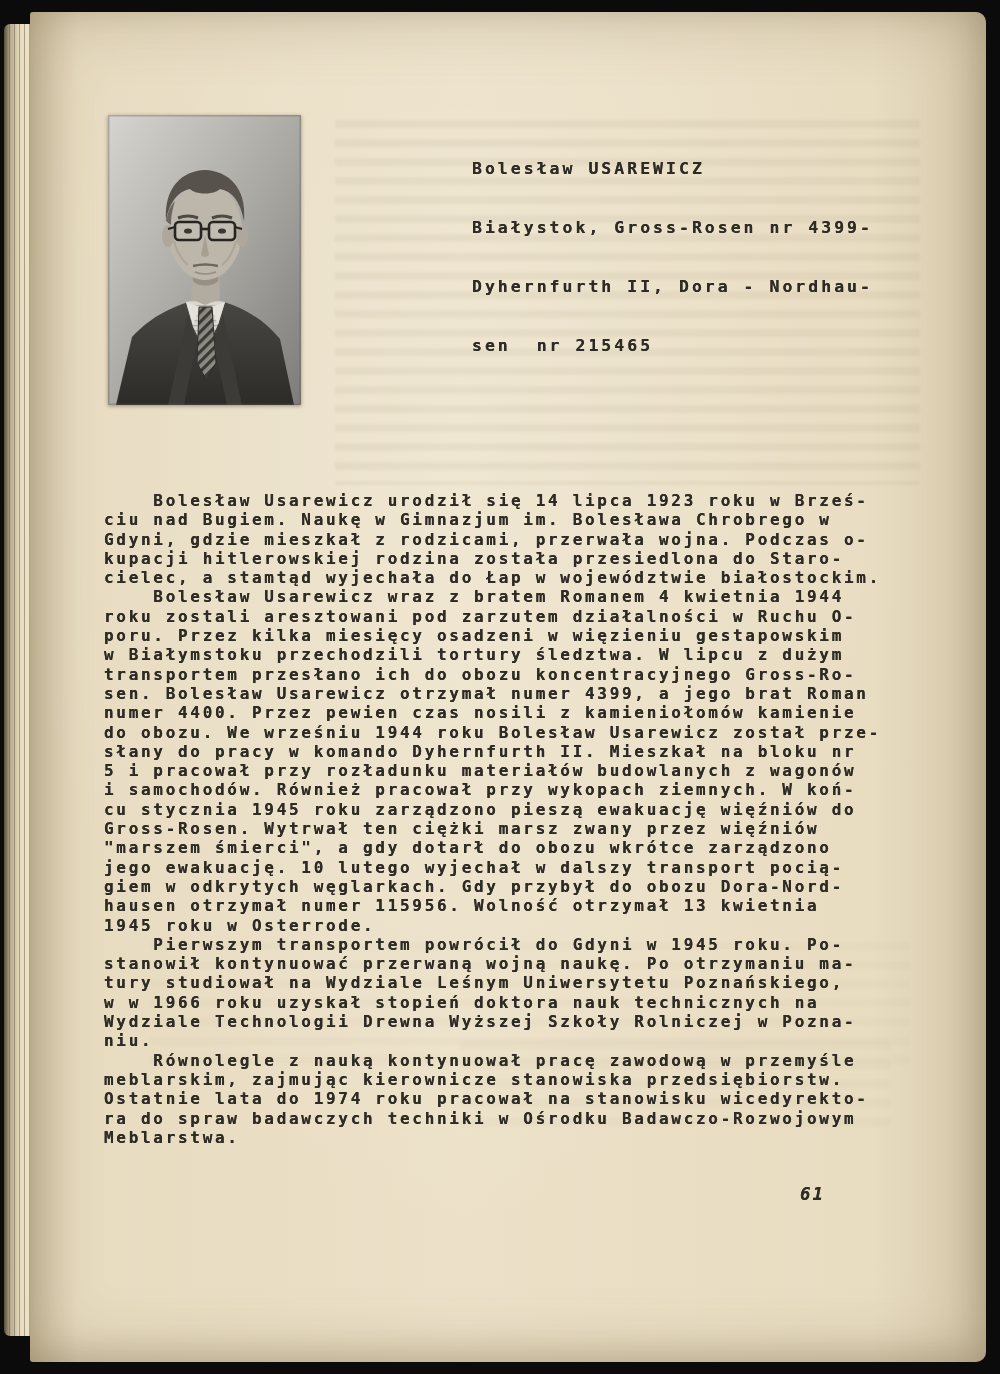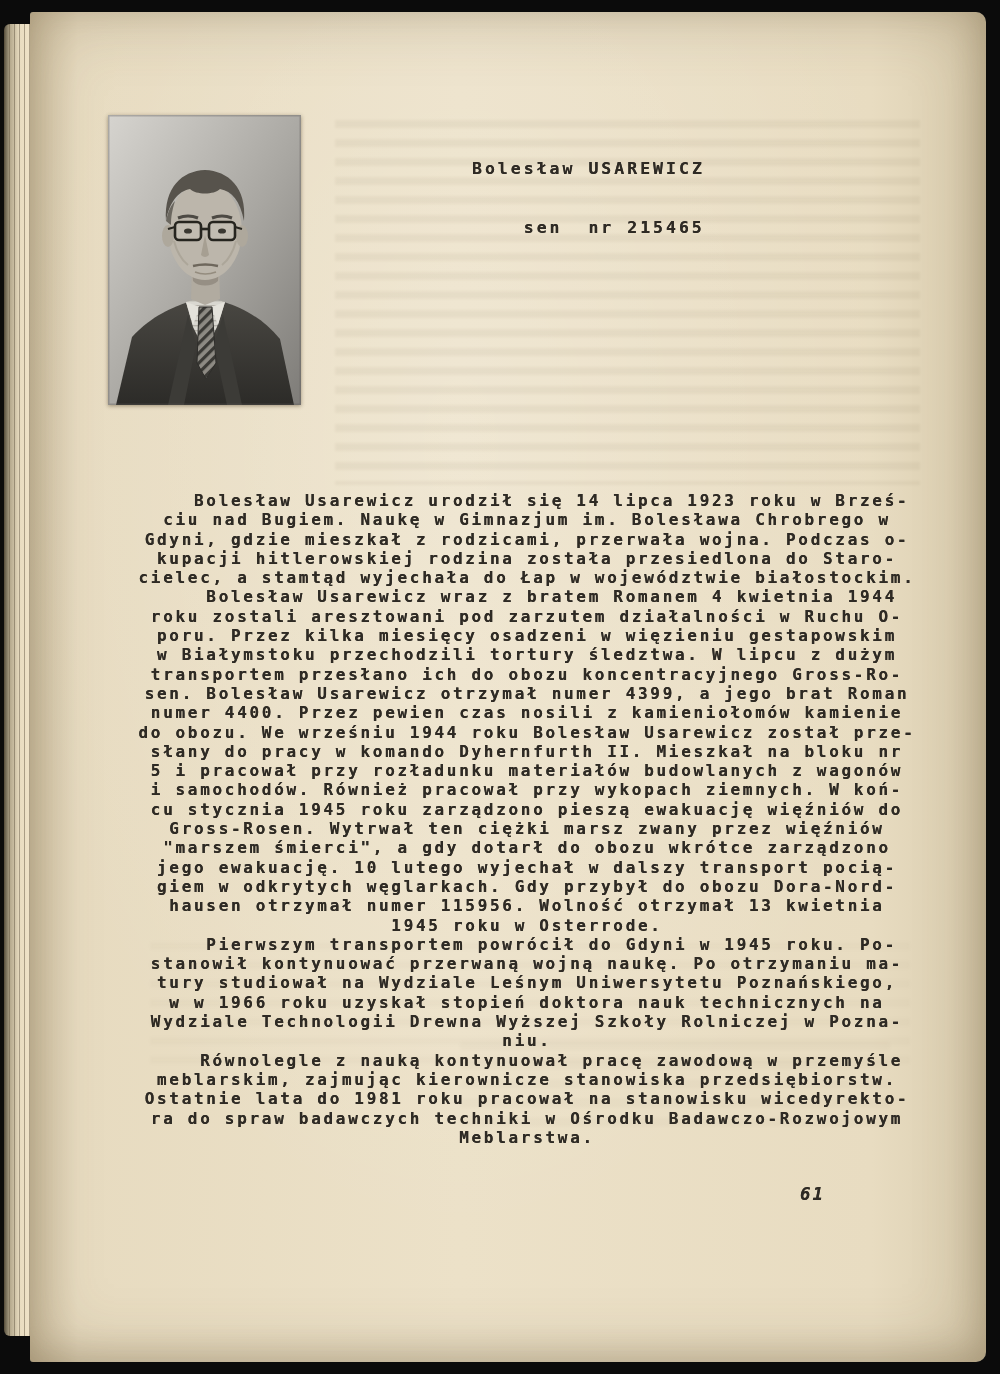--- a/index.html
+++ b/index.html
@@ -49,31 +49,29 @@
   .photo-frame{
     position:absolute;left:78px;top:103px;width:193px;height:290px;
     box-shadow:0 1px 4px rgba(60,45,20,.45);
     background:#9a9a98;
   }
   .photo-frame svg{display:block;width:100%;height:100%;}
   .header-block{
     position:absolute;left:442px;top:108px;
     font-size:16.5px;line-height:19.6px;letter-spacing:3px;
     white-space:pre;
-    text-align:right;
   }
   .header-line{margin:0;}
   .body-block{
     position:absolute;left:74px;top:479px;width:846px;
     font-size:16px;line-height:19.3px;letter-spacing:2.7px;
   }
   .paragraph{
     margin:0;
     white-space:pre-wrap;
-    text-align:center;
   }
   .page-number{
     position:absolute;left:770px;top:1172px;
     font-size:17.5px;letter-spacing:2px;font-style:italic;
   }
 </style>
 </head>
 <body>
 
 <div class="scan">
@@ -150,20 +148,22 @@
 
         <path d="M66,126 Q70,142 80,150" stroke="#a29b8e" stroke-width="2" fill="none" opacity=".6"></path>
         <path d="M128,126 Q124,142 114,150" stroke="#a29b8e" stroke-width="2" fill="none" opacity=".6"></path>
 
         <rect x="0" y="0" width="193" height="290" fill="none" stroke="#5c5a55" stroke-width="3" opacity=".35"></rect>
       </svg>
     </div>
 
     <div class="header-block typewriter">
       <div class="header-line">Bolesław USAREWICZ</div>
+      <div class="header-line">Białystok, Gross-Rosen nr 4399-</div>
+      <div class="header-line">Dyhernfurth II, Dora - Nordhau-</div>
       <div class="header-line">sen  nr 215465</div>
     </div>
 
     <div class="body-block typewriter">
       <p class="paragraph">    Bolesław Usarewicz urodził się 14 lipca 1923 roku w Brześ-
 ciu nad Bugiem. Naukę w Gimnazjum im. Bolesława Chrobrego w
 Gdyni, gdzie mieszkał z rodzicami, przerwała wojna. Podczas o-
 kupacji hitlerowskiej rodzina została przesiedlona do Staro-
 cielec, a stamtąd wyjechała do Łap w województwie białostockim.</p>
       <p class="paragraph">    Bolesław Usarewicz wraz z bratem Romanem 4 kwietnia 1944
@@ -185,21 +185,21 @@
 hausen otrzymał numer 115956. Wolność otrzymał 13 kwietnia
 1945 roku w Osterrode.</p>
       <p class="paragraph">    Pierwszym transportem powrócił do Gdyni w 1945 roku. Po-
 stanowił kontynuować przerwaną wojną naukę. Po otrzymaniu ma-
 tury studiował na Wydziale Leśnym Uniwersytetu Poznańskiego,
 w w 1966 roku uzyskał stopień doktora nauk technicznych na
 Wydziale Technologii Drewna Wyższej Szkoły Rolniczej w Pozna-
 niu.</p>
       <p class="paragraph">    Równolegle z nauką kontynuował pracę zawodową w przemyśle
 meblarskim, zajmując kierownicze stanowiska przedsiębiorstw.
-Ostatnie lata do 1981 roku pracował na stanowisku wicedyrekto-
+Ostatnie lata do 1974 roku pracował na stanowisku wicedyrekto-
 ra do spraw badawczych techniki w Ośrodku Badawczo-Rozwojowym
 Meblarstwa.</p>
     </div>
 
     <div class="page-number typewriter">61</div>
 
   </div>
 </div>
 
 </body></html>

